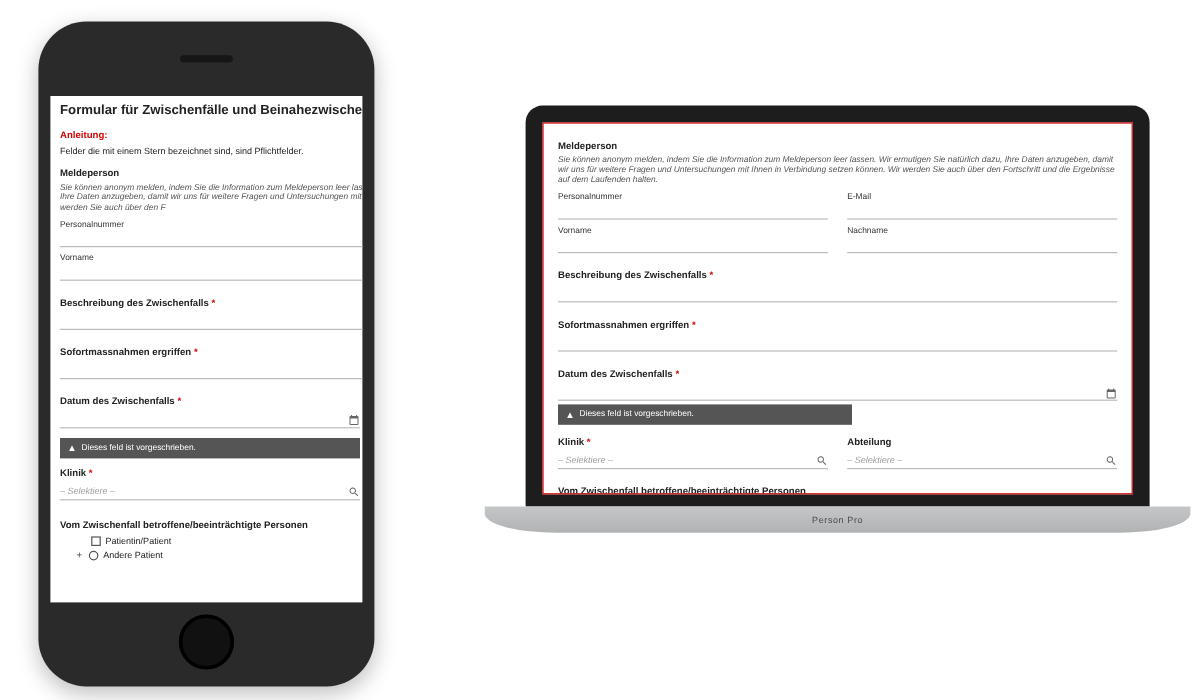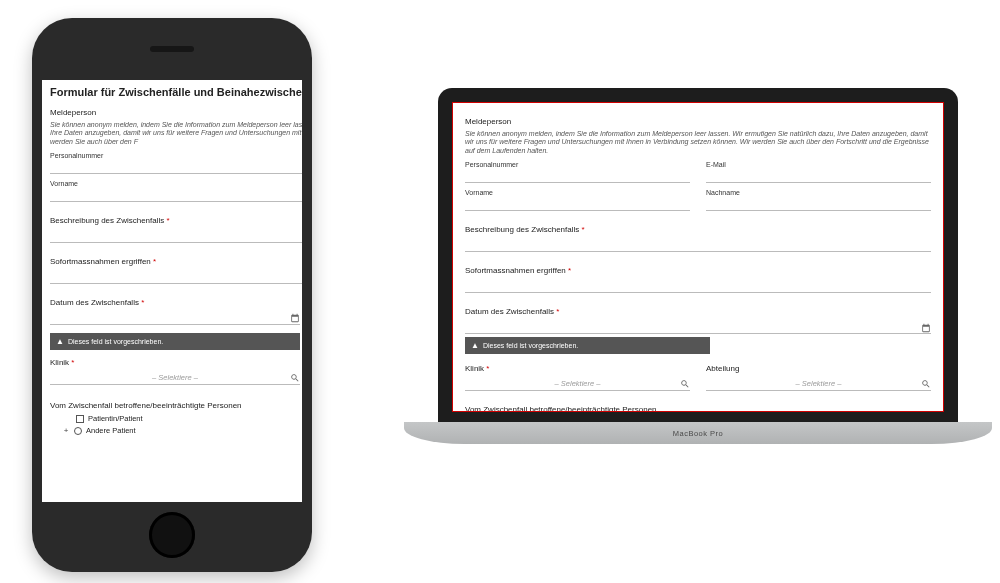--- a/index.html
+++ b/index.html
@@ -83,36 +83,36 @@
     border-radius: 0 0 60px 60px / 0 0 16px 16px;
     display:flex; align-items:center; justify-content:center;
     font-size:7.5px; color:#4a4a4a;
     letter-spacing:.5px;
   }
 
   
   h1 { font-size: 11px; font-weight:bold; margin-bottom:10px; }
   .instr-label { color:#d00000; font-weight:bold; font-size:8px; }
   .instr-text { margin:4px 0 10px; font-size:7.5px; }
-  .section-title { font-weight:normal; margin: 8px 0 4px; font-size:8px; }
+  .section-title { font-weight:bold; margin: 8px 0 4px; font-size:8px; }
   .help { font-style:italic; color:#555; font-size:7px; line-height:1.2; margin-bottom:6px; }
   .req::after { content:" *"; color:#d00000; }
   .row { display:flex; gap:16px; }
   .col { flex:1; position:relative; }
   .field-label { font-size:7px; color:#333; display:block; margin-bottom:1px; }
   .field {
     width:100%;
     border:none;
     border-bottom:1px solid #bbb;
     padding:2px 0;
     font-size:7.5px;
     background:transparent;
     color:#333;
   }
-  .select-wrap { position:relative;text-align:center; }
+  .select-wrap { position:relative; }
   .select-wrap .mag {
     position:absolute; right:0; top:2px;
     width:10px; height:10px;
   }
   .mag svg { width:100%; height:100%; fill:#666; }
   .cal {
     position:absolute; right:0; top:2px; width:10px; height:10px;
   }
   .cal svg, .clock svg { width:100%; height:100%; fill:#666; }
   .clock { position:absolute; right:0; top:2px; width:10px; height:10px; }
@@ -137,20 +137,22 @@
 </style>
 </head>
 <body>
 
 <div class="iphone">
   <div class="iphone-screen">
     <div class="form">
 
       <h1>Formular für Zwischenfälle und Beinahezwischenfälle</h1>
 
+      <div class="instr-label">Anleitung:</div>
+      <div class="instr-text">Felder die mit einem Stern bezeichnet sind, sind Pflichtfelder.</div>
 
       <div class="section-title">Meldeperson</div>
       <div class="help">Sie können anonym melden, indem Sie die Information zum Meldeperson leer lassen. Wir ermutigen Sie natürlich dazu, Ihre Daten anzugeben, damit wir uns für weitere Fragen und Untersuchungen mit Ihnen in Verbindung setzen können. Wir werden Sie auch über den F</div>
 
       <label class="field-label">Personalnummer</label>
       <input class="field" style="">
 
       <label class="field-label" style="margin-top:6px">Vorname</label>
       <input class="field" style="">
 
@@ -275,15 +277,15 @@
             </div>
           </div>
         </div>
 
         <div class="section-title" style="margin-top:14px">Vom Zwischenfall betroffene/beeinträchtigte Personen</div>
 
       </div>
     </div>
   </div>
   <div class="macbook-base">
-    <span>MacBook Pro</span>
+    <span>Person Pro</span>
   </div>
 </div>
 
 </body></html>

